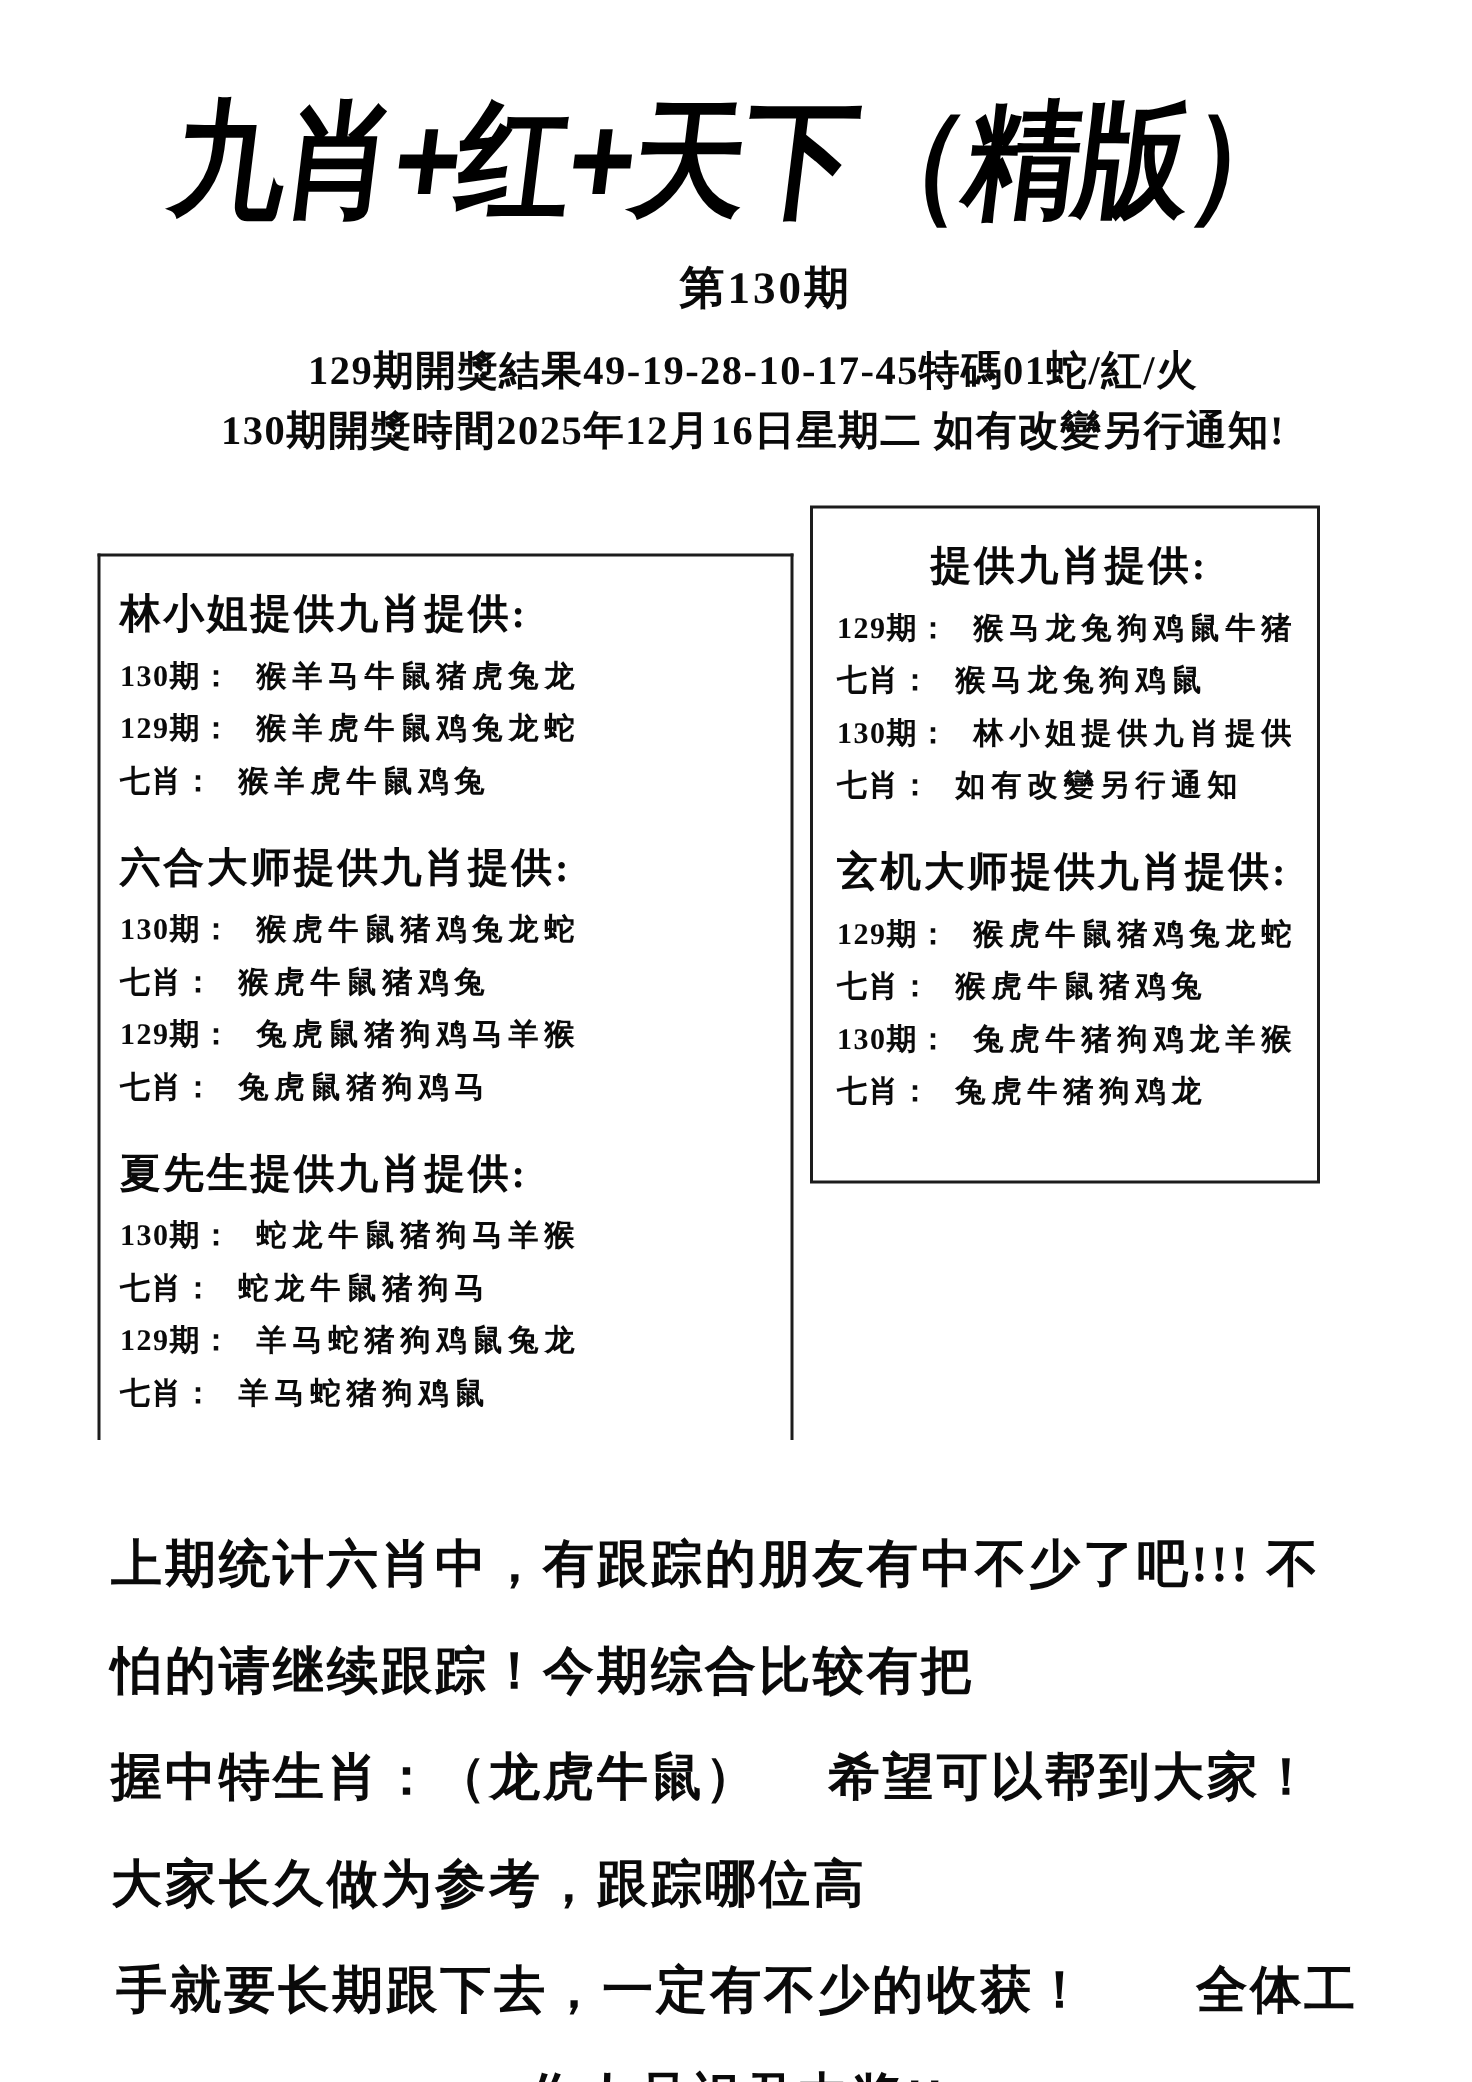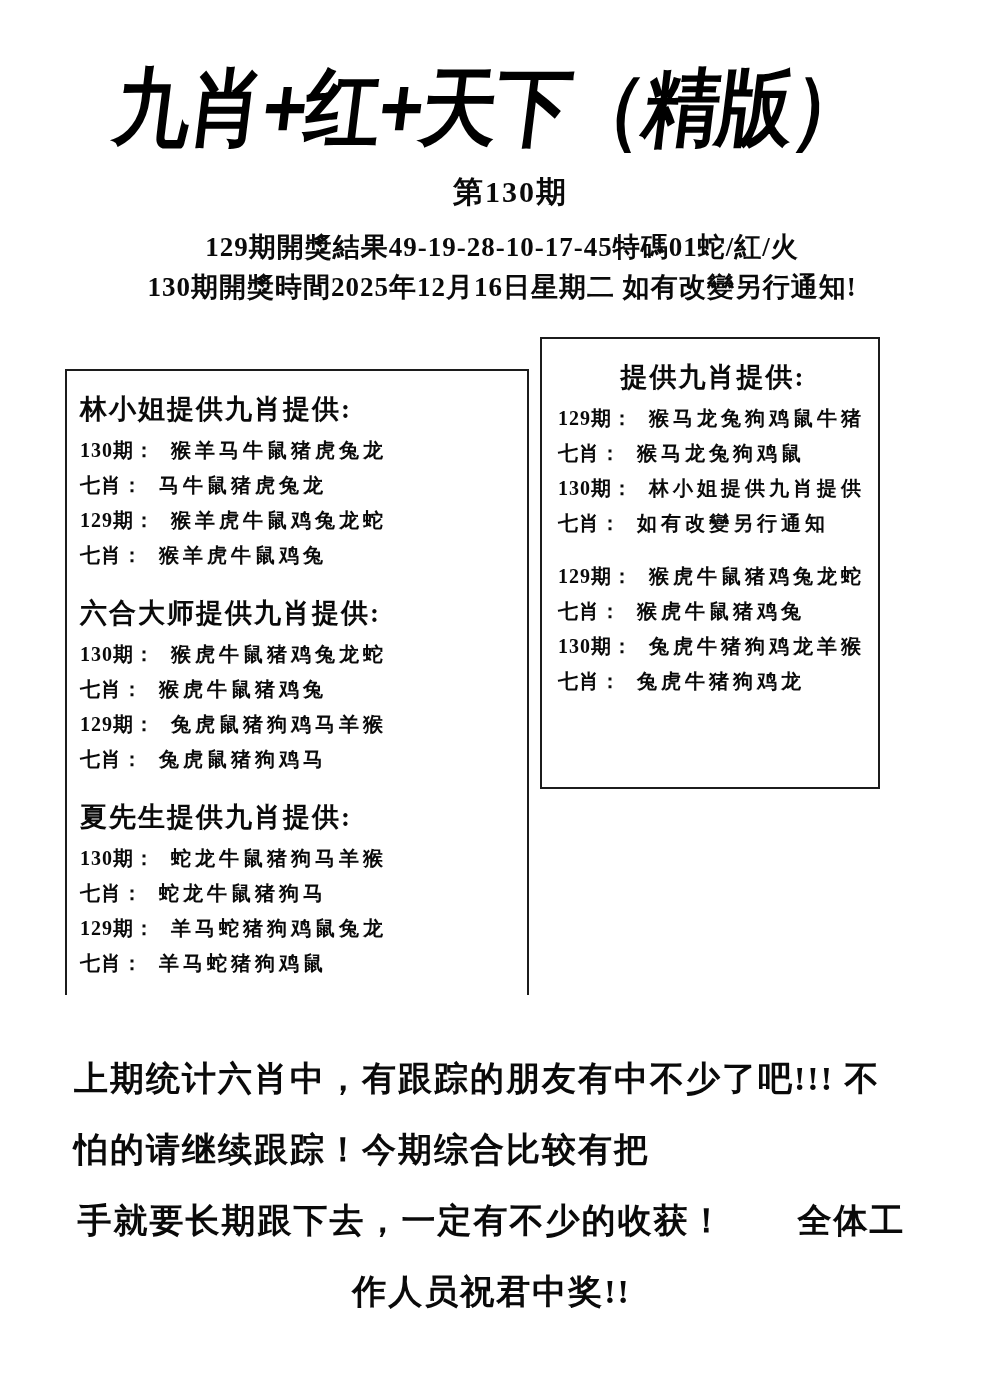--- a/index.html
+++ b/index.html
@@ -48,21 +48,20 @@
     <div class="notice">129期開獎結果49-19-28-10-17-45特碼01蛇/紅/火</div>
     <div class="notice">130期開獎時間2025年12月16日星期二 如有改變另行通知!</div>
   </div>
 
   <div class="boxes">
 
     <div class="box box-left">
       <div class="section">
         <div class="tip-header">林小姐提供九肖提供:</div>
         <div class="tip-row"><span class="lab">130期：</span><span class="val">猴羊马牛鼠猪虎兔龙</span></div>
-        <div class="tip-row"><span class="lab">七肖：</span><span class="val">马牛鼠猪虎兔龙</span></div>
         <div class="tip-row"><span class="lab">129期：</span><span class="val">猴羊虎牛鼠鸡兔龙蛇</span></div>
         <div class="tip-row"><span class="lab">七肖：</span><span class="val">猴羊虎牛鼠鸡兔</span></div>
       </div>
       <div class="section">
         <div class="tip-header">六合大师提供九肖提供:</div>
         <div class="tip-row"><span class="lab">130期：</span><span class="val">猴虎牛鼠猪鸡兔龙蛇</span></div>
         <div class="tip-row"><span class="lab">七肖：</span><span class="val">猴虎牛鼠猪鸡兔</span></div>
         <div class="tip-row"><span class="lab">129期：</span><span class="val">兔虎鼠猪狗鸡马羊猴</span></div>
         <div class="tip-row"><span class="lab">七肖：</span><span class="val">兔虎鼠猪狗鸡马</span></div>
       </div>
@@ -77,27 +76,29 @@
 
     <div class="box box-right">
       <div class="section">
         <div class="tip-header center">提供九肖提供:</div>
         <div class="tip-row"><span class="lab">129期：</span><span class="val">猴马龙兔狗鸡鼠牛猪</span></div>
         <div class="tip-row"><span class="lab">七肖：</span><span class="val">猴马龙兔狗鸡鼠</span></div>
         <div class="tip-row"><span class="lab">130期：</span><span class="val">林小姐提供九肖提供</span></div>
         <div class="tip-row"><span class="lab">七肖：</span><span class="val">如有改變另行通知</span></div>
       </div>
       <div class="section">
+        <div class="tip-header">玄机大师提供九肖提供:</div>
         <div class="tip-row"><span class="lab">129期：</span><span class="val">猴虎牛鼠猪鸡兔龙蛇</span></div>
         <div class="tip-row"><span class="lab">七肖：</span><span class="val">猴虎牛鼠猪鸡兔</span></div>
         <div class="tip-row"><span class="lab">130期：</span><span class="val">兔虎牛猪狗鸡龙羊猴</span></div>
         <div class="tip-row"><span class="lab">七肖：</span><span class="val">兔虎牛猪狗鸡龙</span></div>
       </div>
     </div>
 
   </div>
 
   <div class="summary">
     <div class="ln1">上期统计六肖中，有跟踪的朋友有中不少了吧!!! 不怕的请继续跟踪！今期综合比较有把</div>
+    <div class="ln2">握中特生肖：（龙虎牛鼠）　 希望可以帮到大家！大家长久做为参考，跟踪哪位高</div>
     <div class="ln3">手就要长期跟下去，一定有不少的收获！　　全体工作人员祝君中奖!!</div>
   </div>
 
 </div>
 
 </body></html>

